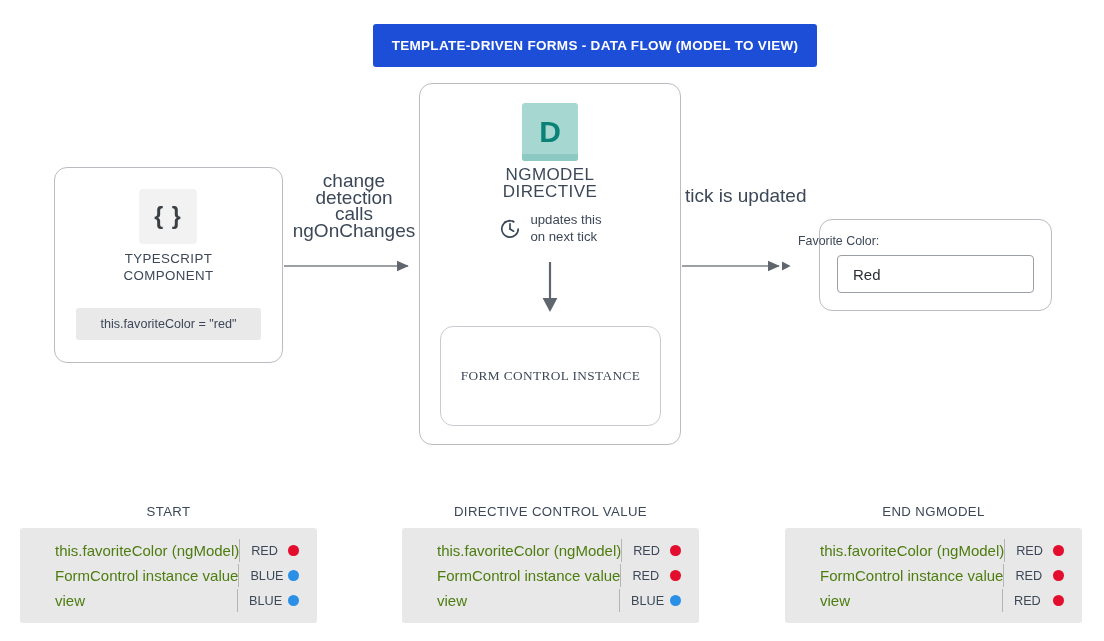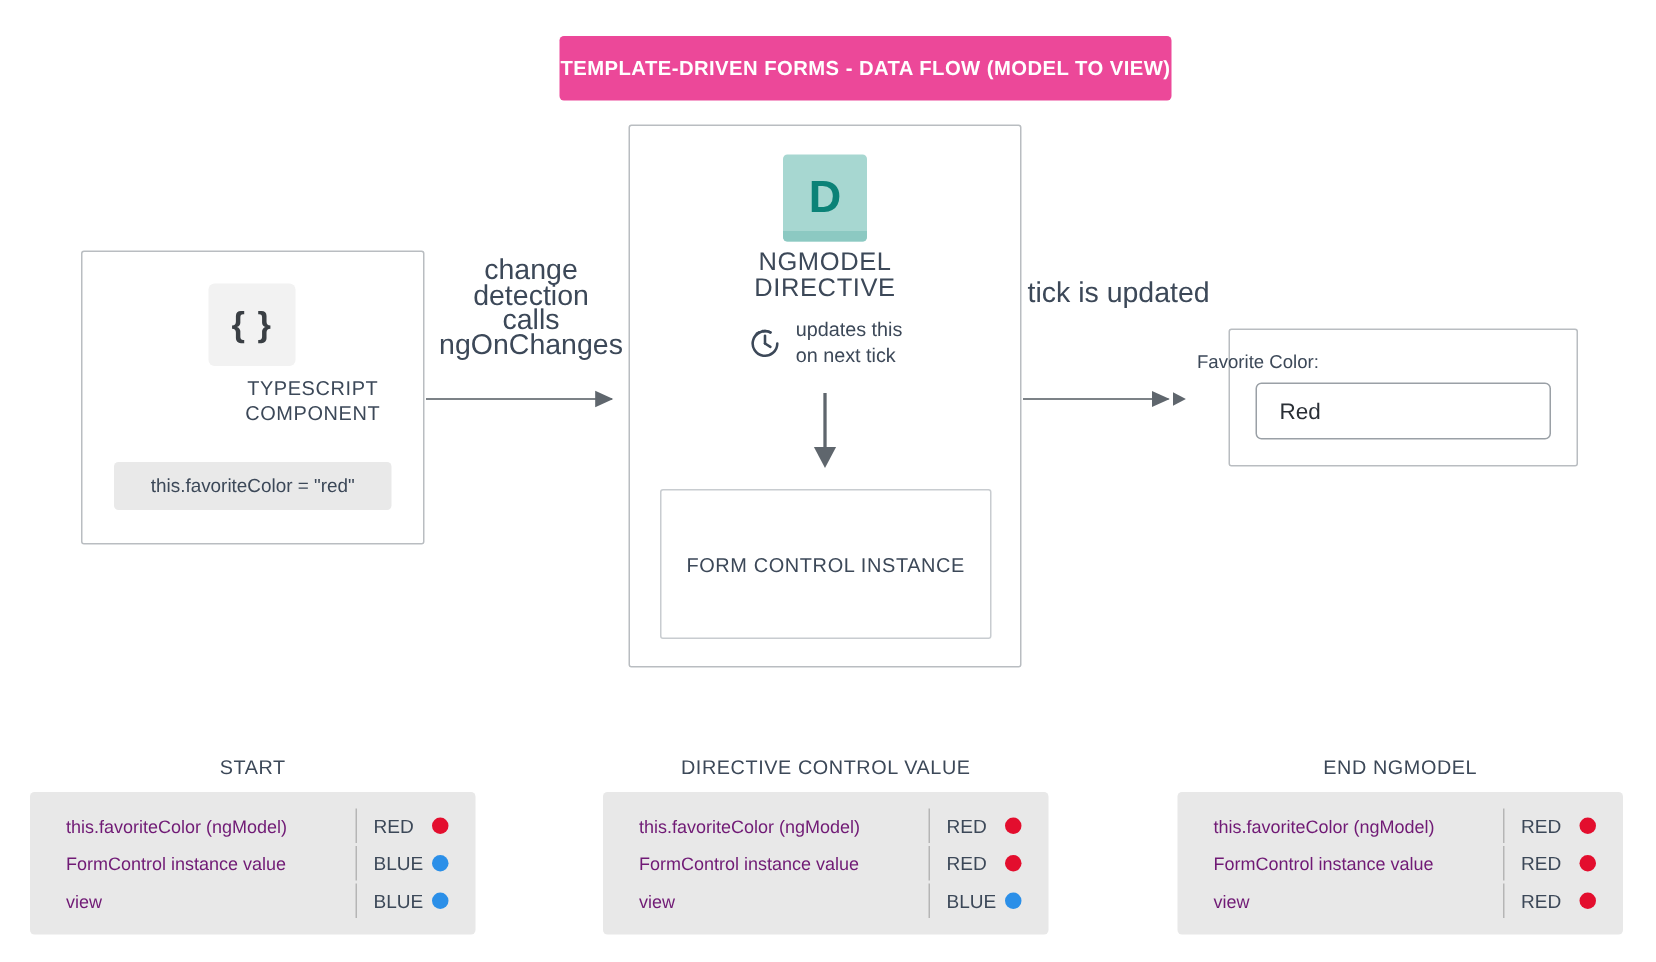--- a/index.html
+++ b/index.html
@@ -12,56 +12,57 @@
     position: relative;
     font-family: "Liberation Sans", sans-serif;
     color: #3c4858;
     overflow: hidden;
   }
 
   
   #title-banner {
     position: absolute;
     left: 373px; top: 24px;
-    width: 408px; height: 43px;
-    background: #ec4899;
+    width: 444px; height: 43px;
+    background: #1d4ed8;
     border-radius: 3px;
     display: flex; align-items: center; justify-content: center;
   }
   #title-banner .txt {
     color: #ffffff;
     font-size: 13.5px;
     font-weight: bold;
     letter-spacing: 0.3px;
     white-space: nowrap;
   }
 
   
   .obox {
     position: absolute;
     background: #ffffff;
     border: 1.3px solid #b9bdc1;
-    border-radius: 2px;
+    border-radius: 13px;
+    font-family: Liberation Serif, serif;
   }
 
   
   #ts-box { left: 54px; top: 167px; width: 229px; height: 196px; }
   #ts-icon {
     position: absolute; left: 139px; top: 189px;
     width: 58px; height: 55px;
     background: #f2f2f2; border-radius: 4px;
     display: flex; align-items: center; justify-content: center;
     font-size: 23px; font-weight: bold; color: #3a3f44;
     letter-spacing: 1px;
     font-family: "Liberation Sans", sans-serif;
   }
   #ts-label {
     position: absolute; left: 54px; top: 250px; width: 229px;
     text-align: center; font-size: 13.3px; line-height: 17px;
-    letter-spacing: 0.4px; color: #3c4858; margin-left: 40px;
+    letter-spacing: 0.4px; color: #3c4858;
   }
   #ts-code {
     position: absolute; left: 76px; top: 308px;
     width: 185px; height: 32px;
     background: #e9e9e9; border-radius: 3px;
     display: flex; align-items: center; justify-content: center;
     font-size: 12.6px; color: #3c4858;
   }
 
   
@@ -130,22 +131,22 @@
   .state-panel {
     position: absolute;
     background: #e8e8e8; border-radius: 3px;
     padding: 10px 0 10px 0;
   }
   .state-row {
     display: flex; align-items: center;
     height: 25px;
   }
   .state-row .rname {
-    font-size: 12px; color: #701a75;
-    padding-left: 24px; flex: 1 1 auto; white-space: nowrap;
+    font-size: 15px; color: #4d7c0f;
+    padding-left: 35px; flex: 1 1 auto; white-space: nowrap;
   }
   .state-row .rdiv {
     width: 1px; align-self: stretch; background: #b5b5b5;
     margin: 1px 0;
   }
   .state-row .rval {
     font-size: 12.7px; color: #3c4858;
     width: 50px; text-align: left; padding-left: 11px;
   }
   .state-row .rdot {

